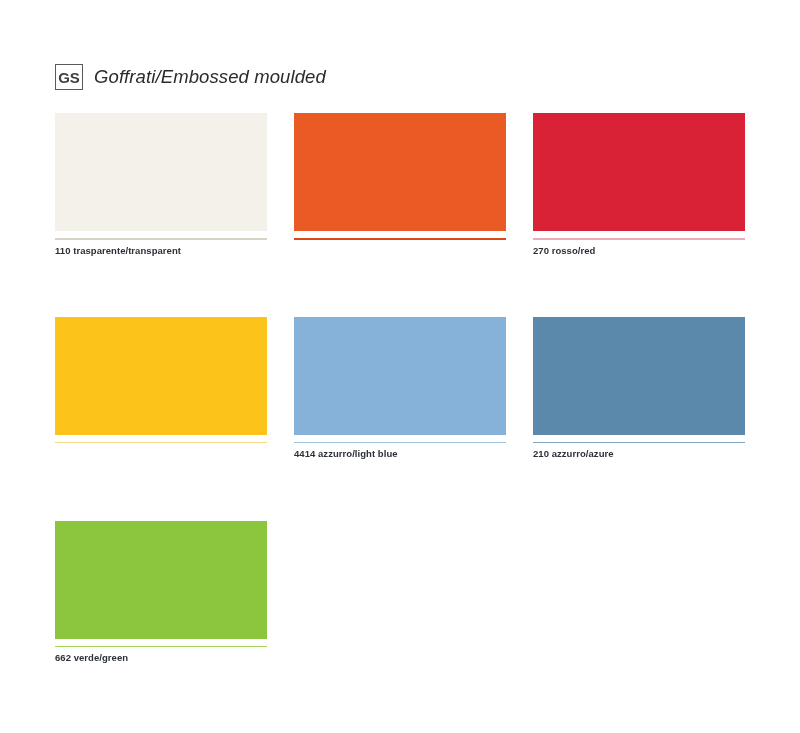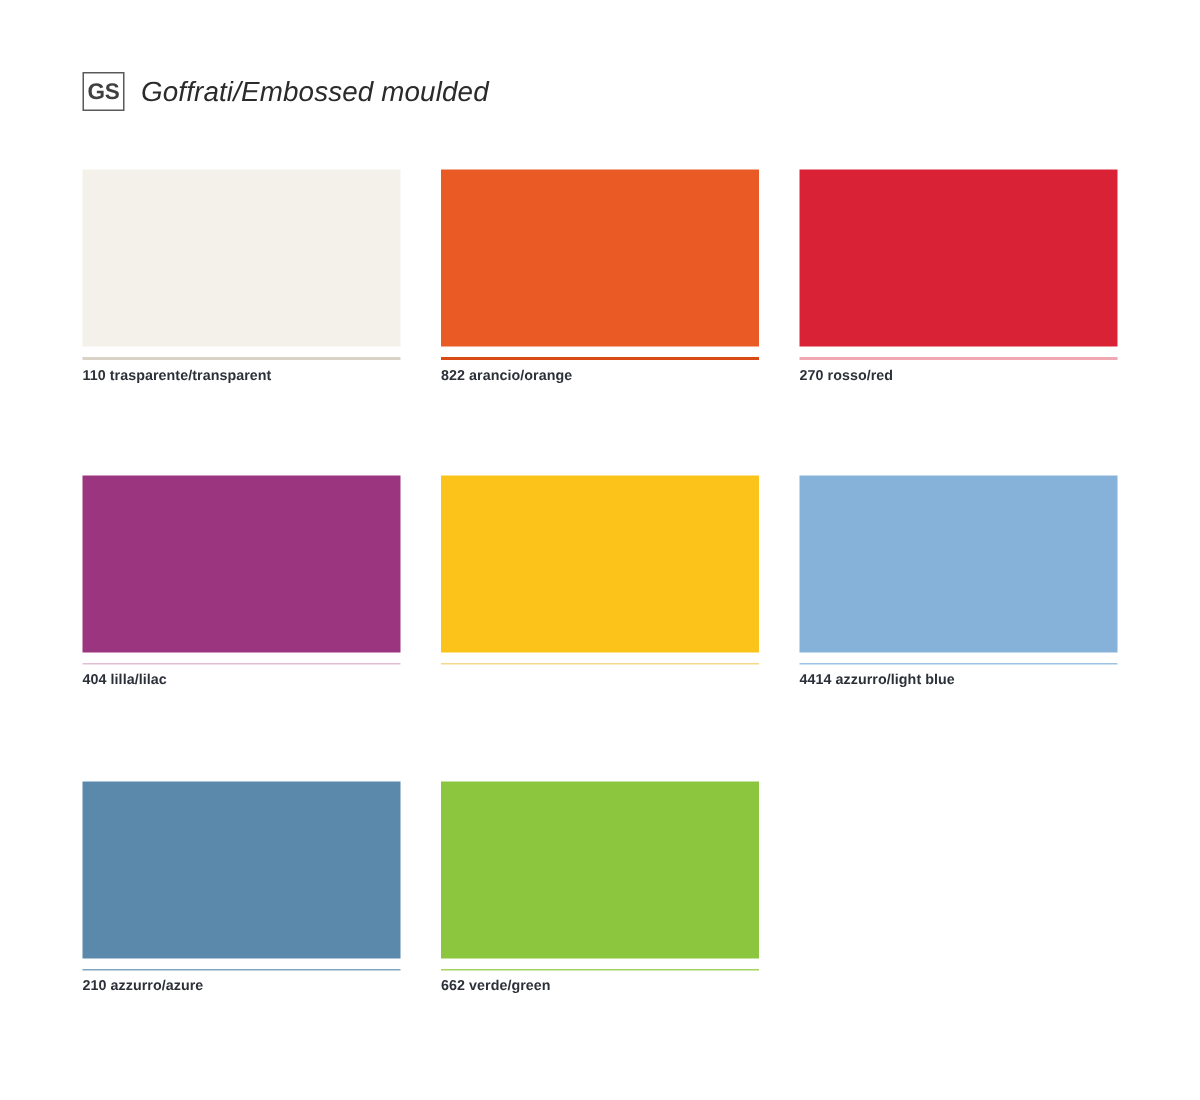--- a/index.html
+++ b/index.html
@@ -18,21 +18,21 @@
     position: relative;
     width: 800px;
     height: 733px;
     box-sizing: border-box;
   }
 
   
   .header {
     position: absolute;
     left: 55px;
-    top: 48px;
+    top: 64px;
     display: flex;
     align-items: center;
     gap: 11px;
   }
   .badge {
     width: 28px;
     height: 26px;
     box-sizing: border-box;
     border: 1.5px solid #58595b;
     display: flex;
@@ -103,31 +103,25 @@
 
   <div class="grid">
       <div class="swatch-cell">
         <div class="swatch-chip" style="background: rgb(244, 241, 234);"></div>
         <div class="swatch-rule" style="background: rgb(216, 211, 198);"></div>
         <div class="swatch-label">110 trasparente/transparent</div>
       </div>
       <div class="swatch-cell">
         <div class="swatch-chip" style="background: rgb(234, 90, 36);"></div>
         <div class="swatch-rule" style="background: rgb(217, 74, 21);"></div>
-        <div class="swatch-label">822 arancio/orange</div>
       </div>
       <div class="swatch-cell">
         <div class="swatch-chip" style="background: rgb(217, 34, 54);"></div>
         <div class="swatch-rule" style="background: rgb(240, 168, 178);"></div>
         <div class="swatch-label">270 rosso/red</div>
-      </div>
-      <div class="swatch-cell">
-        <div class="swatch-chip" style="background: rgb(156, 53, 127);"></div>
-        <div class="swatch-rule" style="background: rgb(226, 189, 213);"></div>
-        <div class="swatch-label">404 lilla/lilac</div>
       </div>
       <div class="swatch-cell">
         <div class="swatch-chip" style="background: rgb(252, 195, 27);"></div>
         <div class="swatch-rule" style="background: rgb(245, 217, 138);"></div>
       </div>
       <div class="swatch-cell">
         <div class="swatch-chip" style="background: rgb(134, 178, 218);"></div>
         <div class="swatch-rule" style="background: rgb(158, 195, 227);"></div>
         <div class="swatch-label">4414 azzurro/light blue</div>
       </div>

